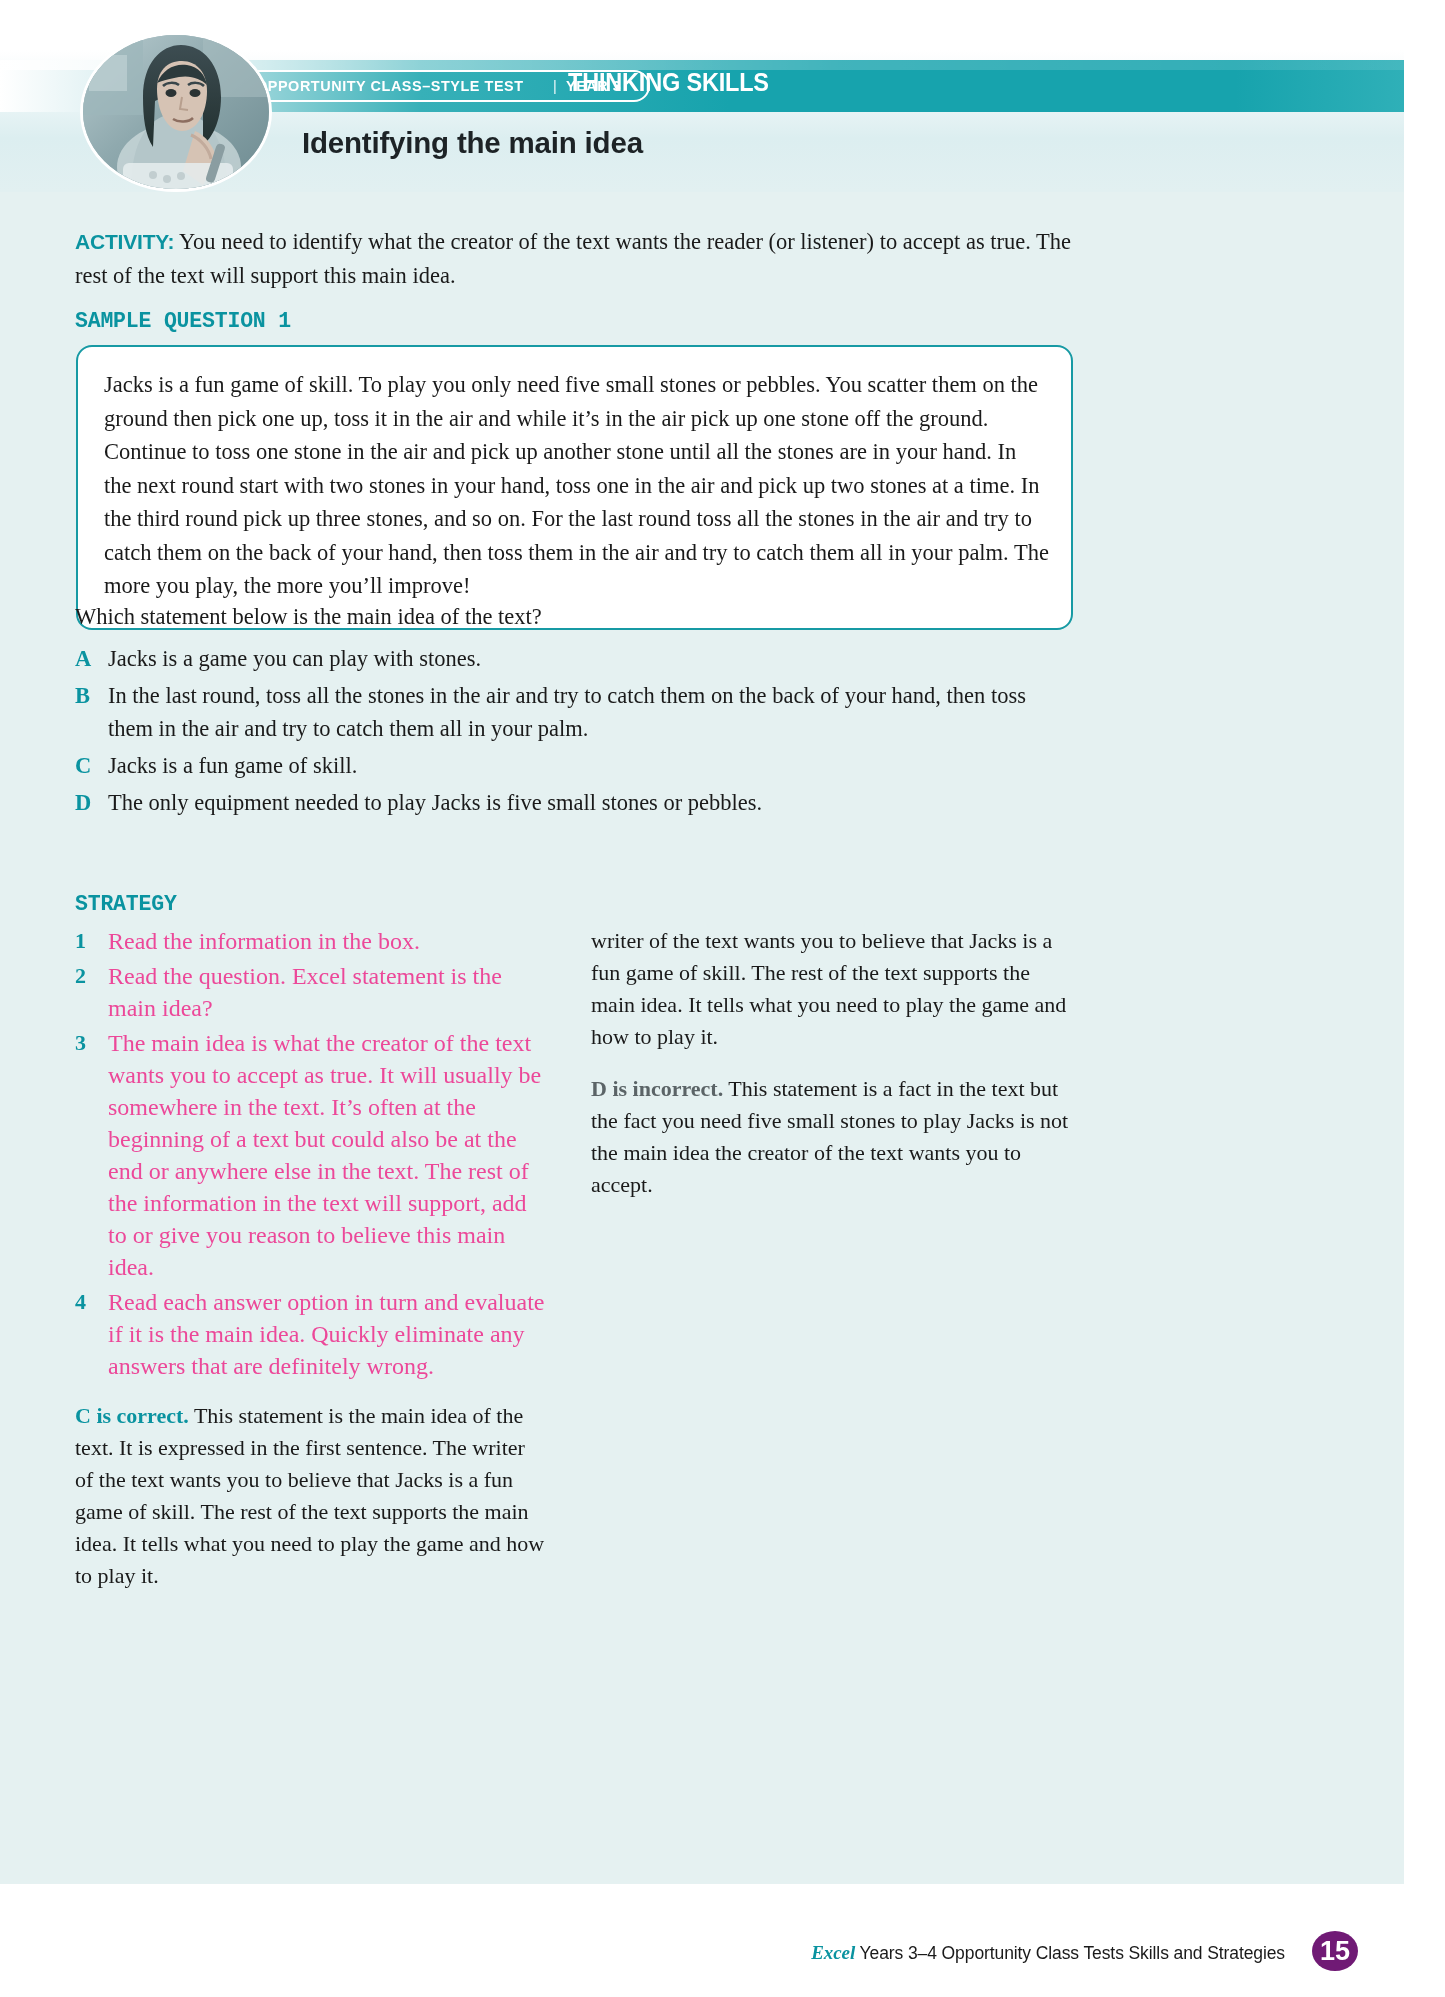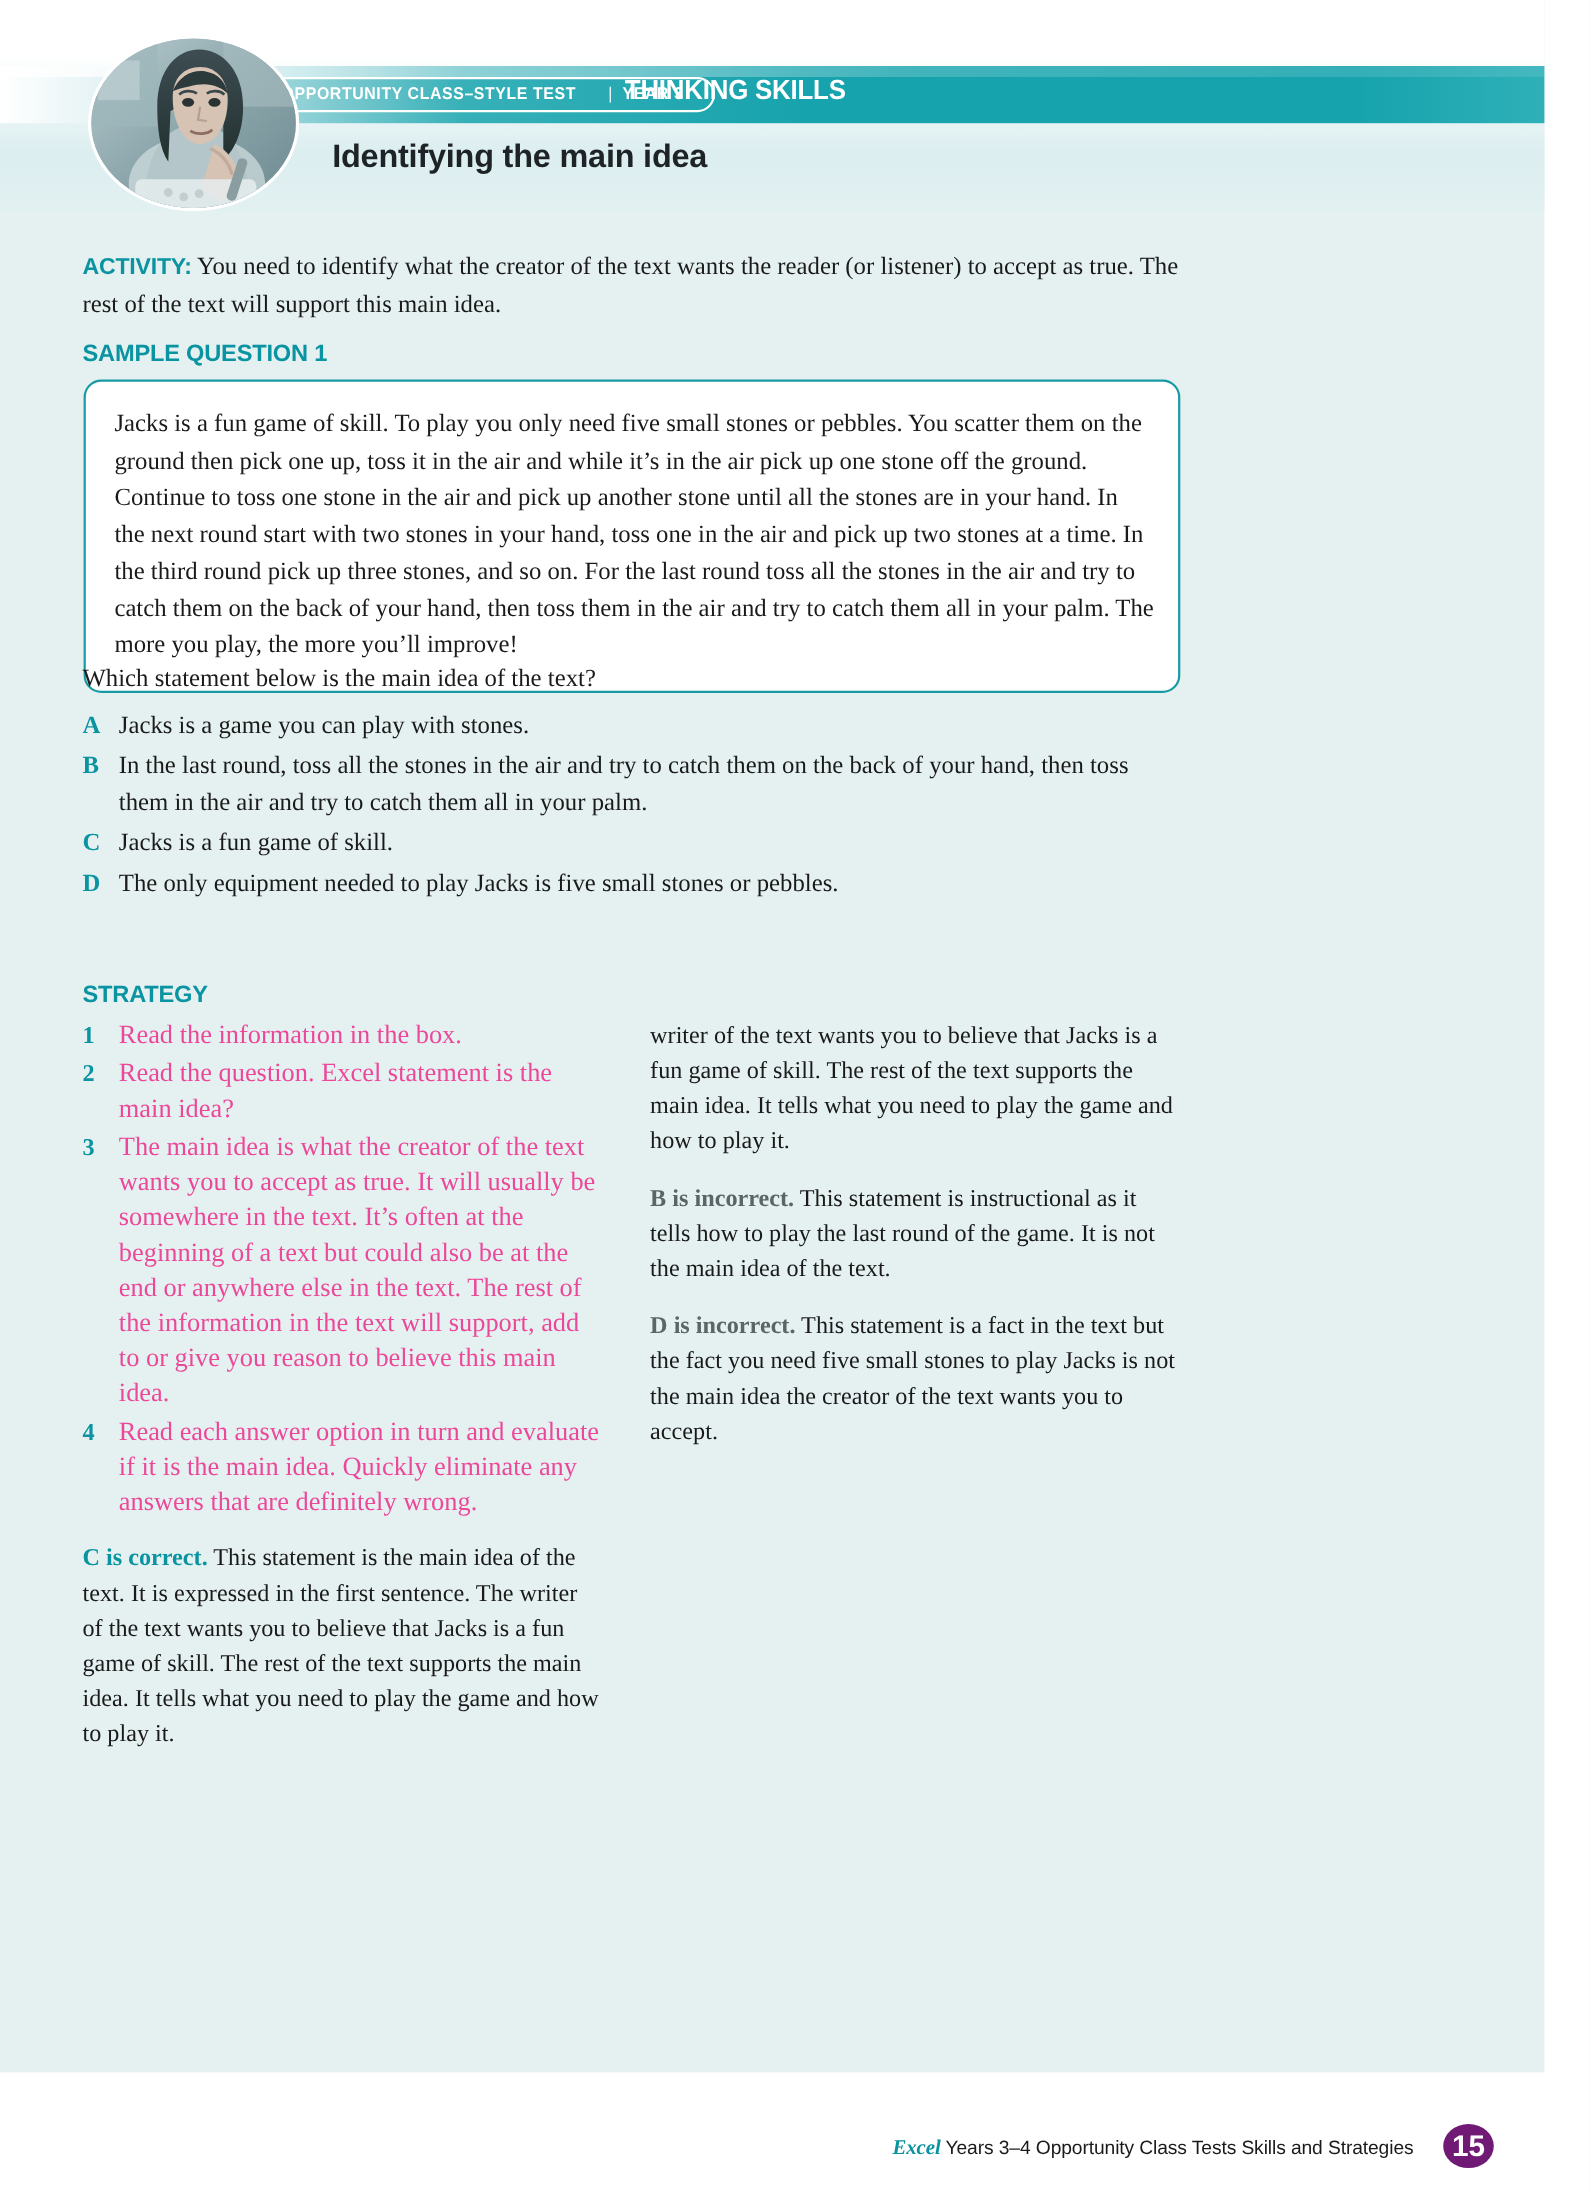--- a/index.html
+++ b/index.html
@@ -146,21 +146,21 @@
   .lbl-teal {
     color: #0a93a0;
     font-family: "Liberation Sans", sans-serif;
     font-weight: bold;
     font-size: 21px;
     letter-spacing: -0.2px;
   }
 
   .section-head {
     position: absolute;
-    font-family: Liberation Sans, sans-serif;
+    font-family: Liberation Mono, monospace;
     font-weight: bold;
     font-size: 21.5px;
     color: #0a93a0;
     letter-spacing: -0.2px;
     white-space: nowrap;
   }
   .sq-head { left: 75px; top: 117px; }
   .strategy-head { left: 75px; top: 700px; }
 
   .passage-box {
@@ -422,23 +422,20 @@
     <p class="expl-para" style="margin-top:18px">
       <span class="lead-correct">C is correct.</span><span> This statement is the main idea of the text. It is expressed in the first sentence. The writer of the text wants you to believe that Jacks is a fun game of skill. The rest of the text supports the main idea. It tells what you need to play the game and how to play it.</span>
     </p>
   </div>
 
   <div class="col-right">
     <p class="expl-para">
       <span>writer of the text wants you to believe that Jacks is a fun game of skill. The rest of the text supports the main idea. It tells what you need to play the game and how to play it.</span>
     </p>
     <p class="expl-para">
-      <span class="lead-incorrect">B is incorrect.</span><span> This statement is instructional as it tells how to play the last round of the game. It is not the main idea of the text.</span>
-    </p>
-    <p class="expl-para">
       <span class="lead-incorrect">D is incorrect.</span><span> This statement is a fact in the text but the fact you need five small stones to play Jacks is not the main idea the creator of the text wants you to accept.</span>
     </p>
   </div>
 
 </div>
 
 <div class="footer">
   <div class="footer-text">
     <span class="excel-word">Excel</span><span> Years 3–4 Opportunity Class Tests Skills and Strategies</span>
   </div>

